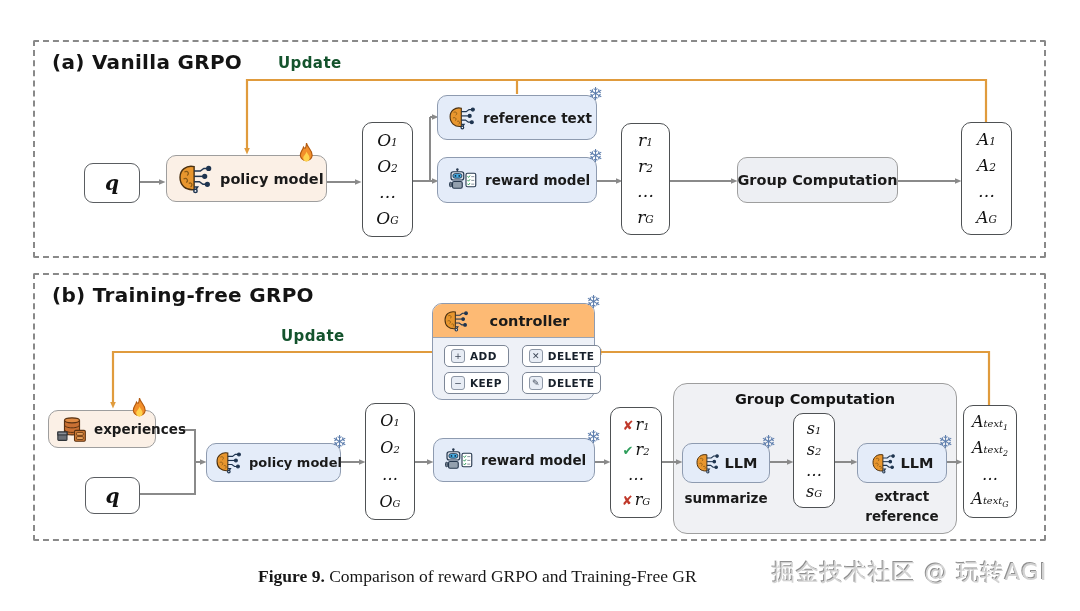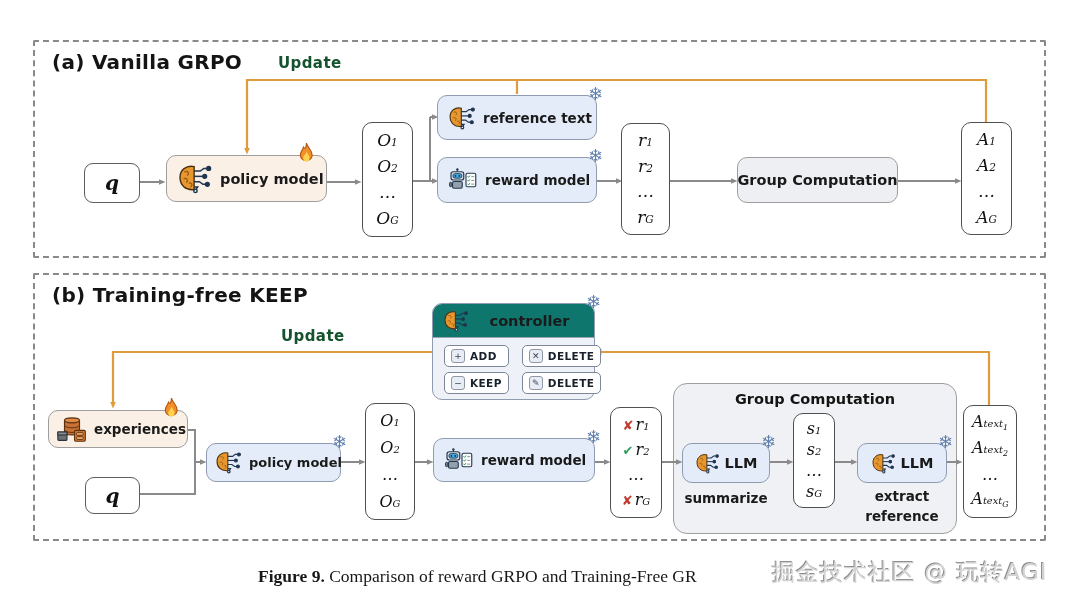--- a/index.html
+++ b/index.html
@@ -28,21 +28,21 @@
   .math-row .mark{font:700 13px "DejaVu Sans",sans-serif;font-style:normal;margin-right:2px;}
   .col-small .math-row{font-size:16px;}
   .badge{position:absolute;}
   .snow{top:-11px;right:-7px;font-size:18px;color:#5f7fae;line-height:1;font-style:normal;}
   .fire{top:-14px;right:10px;width:19px;height:23px;}
   .gc-container{position:absolute;background:#f0f1f4;border:1.6px solid #9e9e9e;border-radius:14px;}
   .gc-title{position:absolute;width:100%;text-align:center;top:7px;font-weight:700;font-size:14.5px;color:#141414;}
   .sub-caption{position:absolute;text-align:center;font-weight:700;font-size:13.5px;color:#1a1a1a;line-height:1.45;}
   .controller{position:absolute;border:1.6px solid #8e9bb0;border-radius:10px;background:#eef1f7;box-sizing:border-box;}
   .ctrl-head{display:flex;align-items:center;gap:6px;padding:5px 10px;height:34px;box-sizing:border-box;
-             border-bottom:1.4px solid #9aa4b4;background:#0f766e;border-radius:9px 9px 0 0;}
+             border-bottom:1.4px solid #9aa4b4;background:#fdba74;border-radius:9px 9px 0 0;}
   .ctrl-head .node-label{flex:1;text-align:center;}
   .ctrl-body{display:grid;grid-template-columns:1fr 1fr;column-gap:13px;row-gap:5px;padding:7px 11px;}
   .ctrl-btn{display:flex;align-items:center;gap:5px;background:#fff;border:1.3px solid #7d8797;
             border-radius:5px;height:20px;padding:0 6px;}
   .ctrl-ico{display:inline-flex;align-items:center;justify-content:center;width:12px;height:12px;
             border:1px solid #8d97a6;border-radius:3px;background:#e8edf5;font-size:9px;line-height:1;color:#3c4656;}
   .ctrl-lbl{font-weight:700;font-size:10.5px;letter-spacing:.4px;color:#17202b;}
   .wires{position:absolute;left:0;top:0;}
   .ico{flex:none;}
   .caption{position:absolute;font-family:"Liberation Serif","DejaVu Serif",serif;font-size:17.5px;color:#171717;}
@@ -142,21 +142,21 @@
     </g>
     <g stroke="#e09b3d" stroke-width="2.2" fill="none">
       <path d="M986,122 V80 H247 V148" marker-end="url(#ao)"></path>
       <path d="M517,80 V94"></path>
       <path d="M989,405 V352 H601" marker-end="url(#ao)"></path>
       <path d="M432,352 H113 V402" marker-end="url(#ao)"></path>
     </g>
   </svg>
 
   <div class="panel-title" style="left:52px;top:50px">(a) Vanilla GRPO</div>
-  <div class="panel-title" style="left:52px;top:283px">(b) Training-free KEEP</div>
+  <div class="panel-title" style="left:52px;top:283px">(b) Training-free GRPO</div>
   <div class="update-label" style="left:278px;top:54px">Update</div>
   <div class="update-label" style="left:281px;top:327px">Update</div>
 
   <div class="qbox" style="left:84px;top:163px;width:54px;height:38px">
     <span class="math-q">q</span>
   </div>
 
   <div class="node peach" style="left:166px;top:155px;width:161px;height:47px">
     <svg class="ico" width="36" height="30">
         <use href="#brain"></use>
@@ -234,21 +234,21 @@
       </div>
       <div class="math-row">
         <span>…</span>
       </div>
       <div class="math-row">
         <span>A</span>
         <sub>G</sub>
       </div>
     </div>
 
-  <div class="node peach" style="left:48px;top:410px;width:140px;height:38px;padding:0 8px">
+  <div class="node peach" style="left:48px;top:410px;width:108px;height:38px;padding:0 8px">
     <svg class="ico" width="30" height="27">
         <use href="#db"></use>
       </svg>
     <span class="node-label" style="font-size:13.5px">experiences</span>
     <svg class="badge fire" style="right:6px">
         <use href="#flame"></use>
       </svg>
   </div>
 
   <div class="qbox" style="left:85px;top:477px;width:53px;height:35px">

